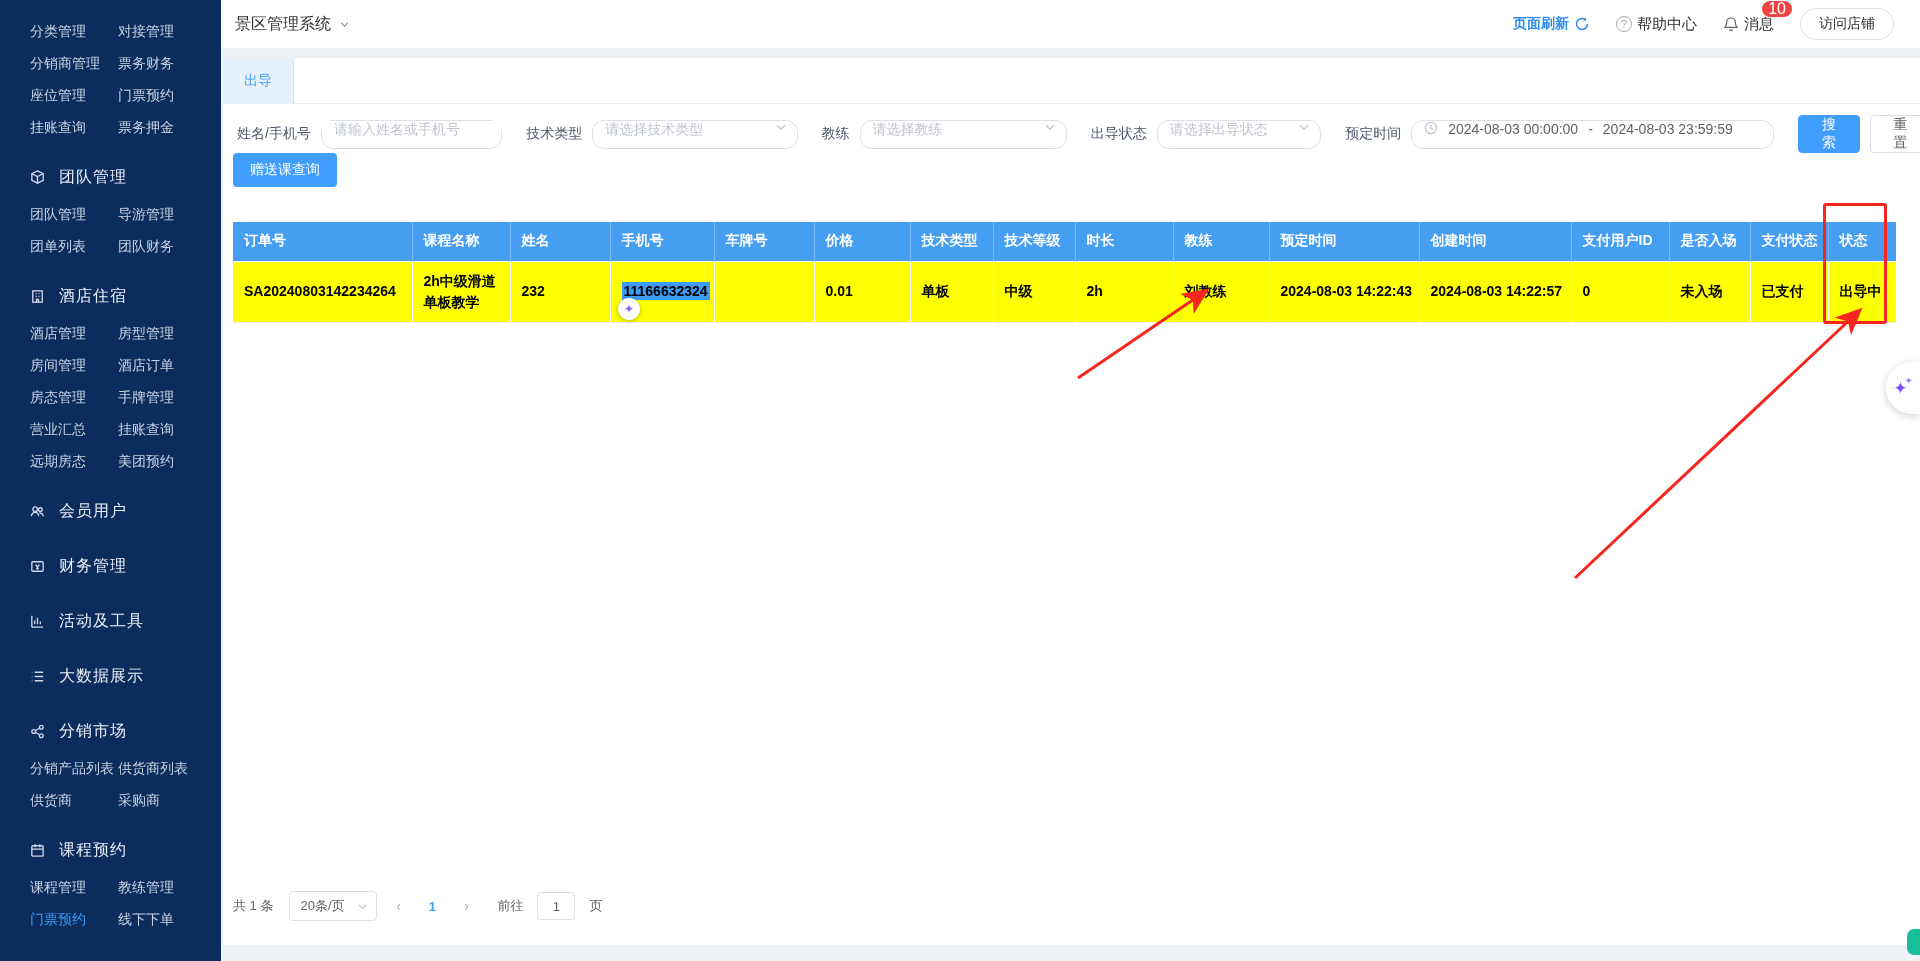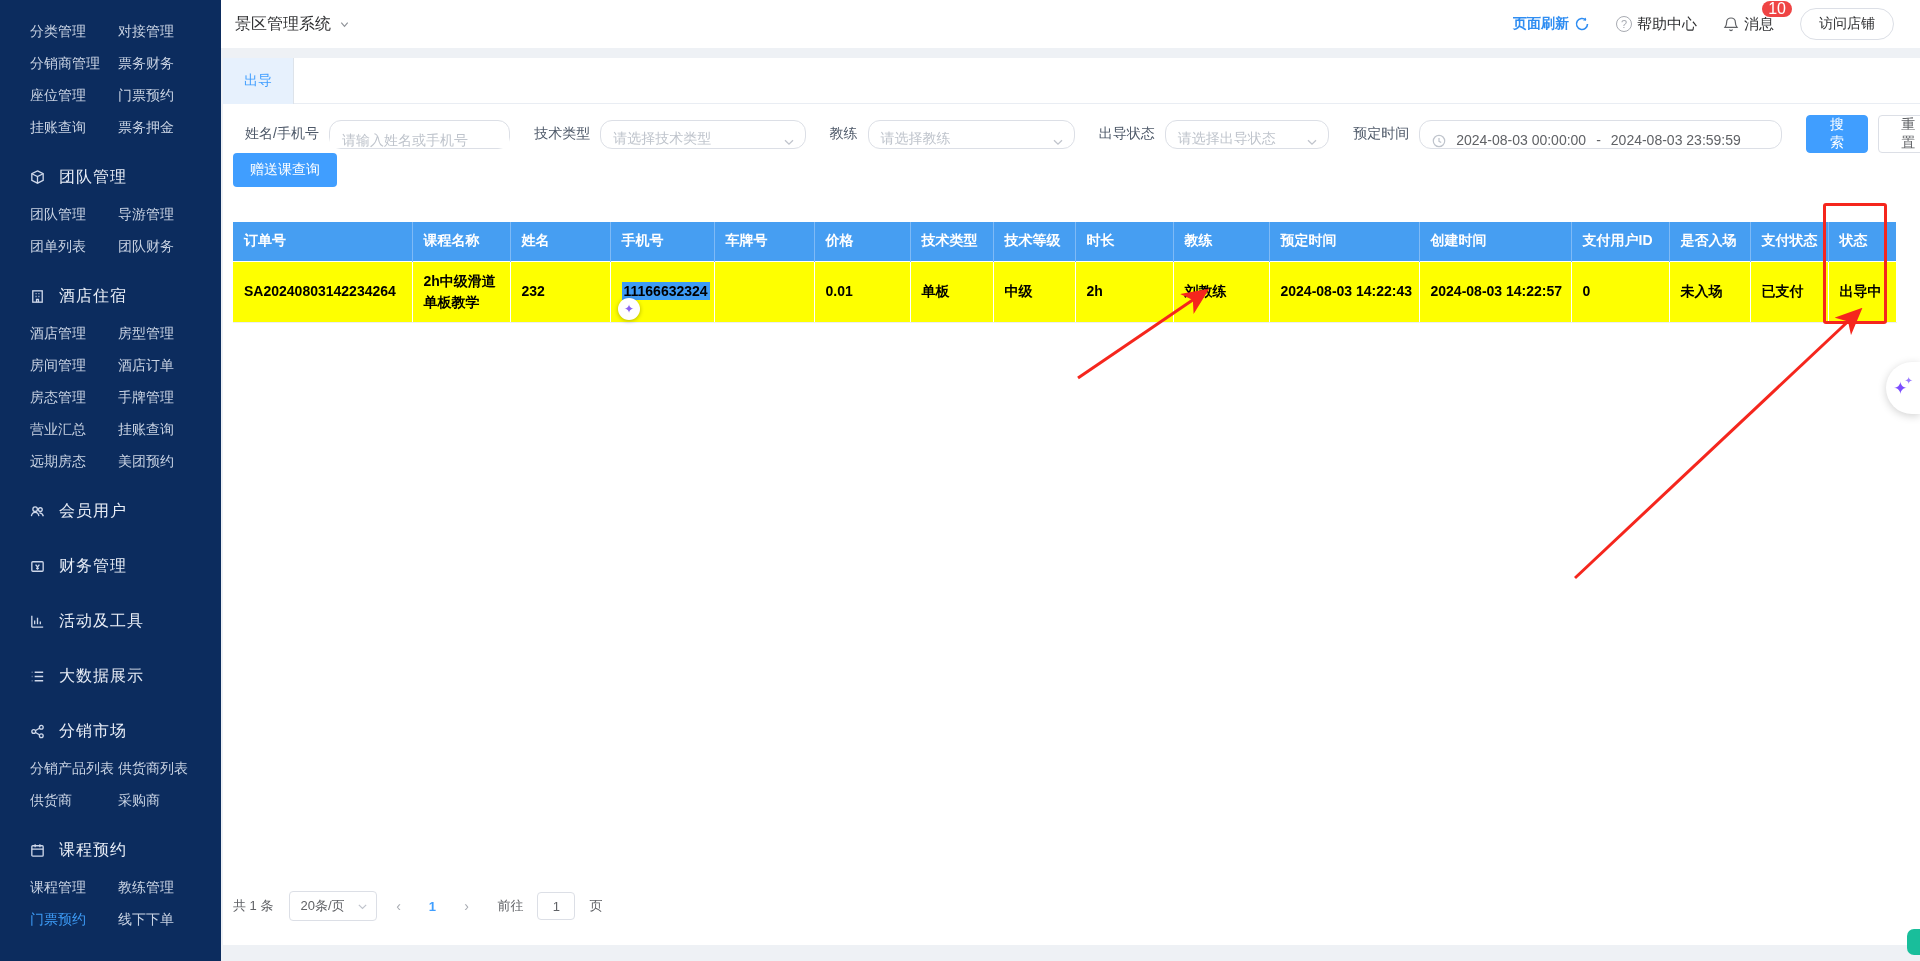--- a/index.html
+++ b/index.html
@@ -34,23 +34,23 @@
 
   
   .card { position:absolute; left:223px; top:58px; right:0; bottom:16px; background:#fff; z-index:1; }
   .tabstrip { height:46px; border-bottom:1px solid #e9edf3; }
   .tab-active { display:inline-flex; align-items:center; height:46px; padding:0 21px;
     background:#e7f1fd; color:#409eff; font-size:14px; border-right:1px solid #dde3ea; cursor:pointer; }
 
   
   .filterbar { position:absolute; left:14px; top:57px; display:flex; align-items:center; gap:10px; }
   .f-label { font-size:14px; color:#4e5969; white-space:nowrap; margin-left:14px; }
-  .f-label:first-child { margin-left:8px; }
+  .f-label:first-child { margin-left:0; }
   .f-input, .f-select, .f-range { height:29px; border:1px solid #dcdfe6; border-radius:12px;
-    background:#fff; display:flex; align-items:flex-end; font-size:14px; }
+    background:#fff; display:flex; align-items:flex-start; font-size:14px; }
   .f-input input { border:none; outline:none; width:100%; padding:0 12px; font-size:14px;
     font-family:inherit; color:#606266; }
   .f-input input::placeholder, .ph { color:#bfc4cc; }
   .f-select { justify-content:space-between; padding:0 10px 0 12px; cursor:pointer;gap:6px; }
   .f-range { padding:0 12px; gap:10px; color:#606266; cursor:pointer; }
   .btn { height:38px; padding:0 16px; border-radius:4px; font-size:14px; cursor:pointer; border:1px solid transparent; }
   .btn-primary { background:#409eff; color:#fff; border-color:#409eff; }
   .btn-plain { background:#fff; color:#606266; border-color:#dcdfe6; }
 
   .gift-btn { position:absolute; left:10px; top:95px; height:34px; padding:0 17px;

